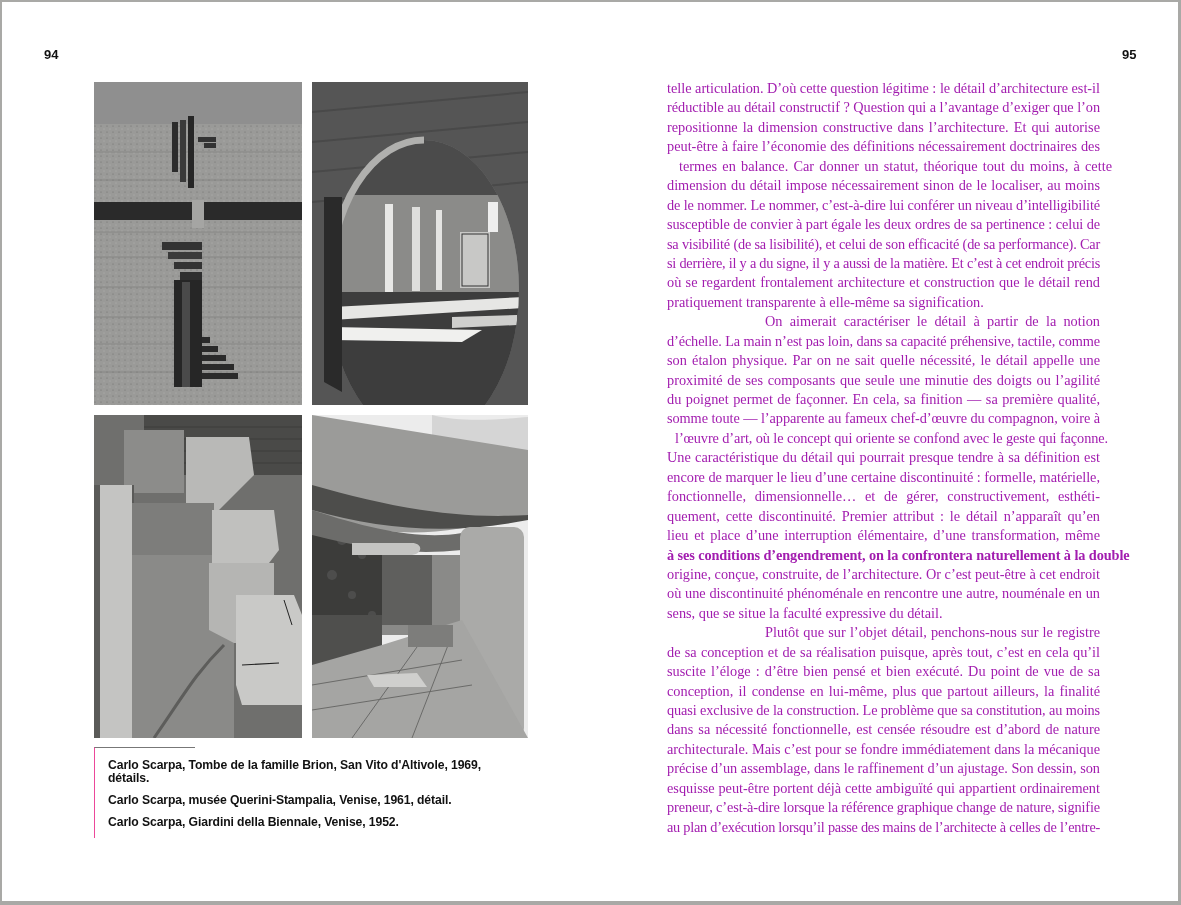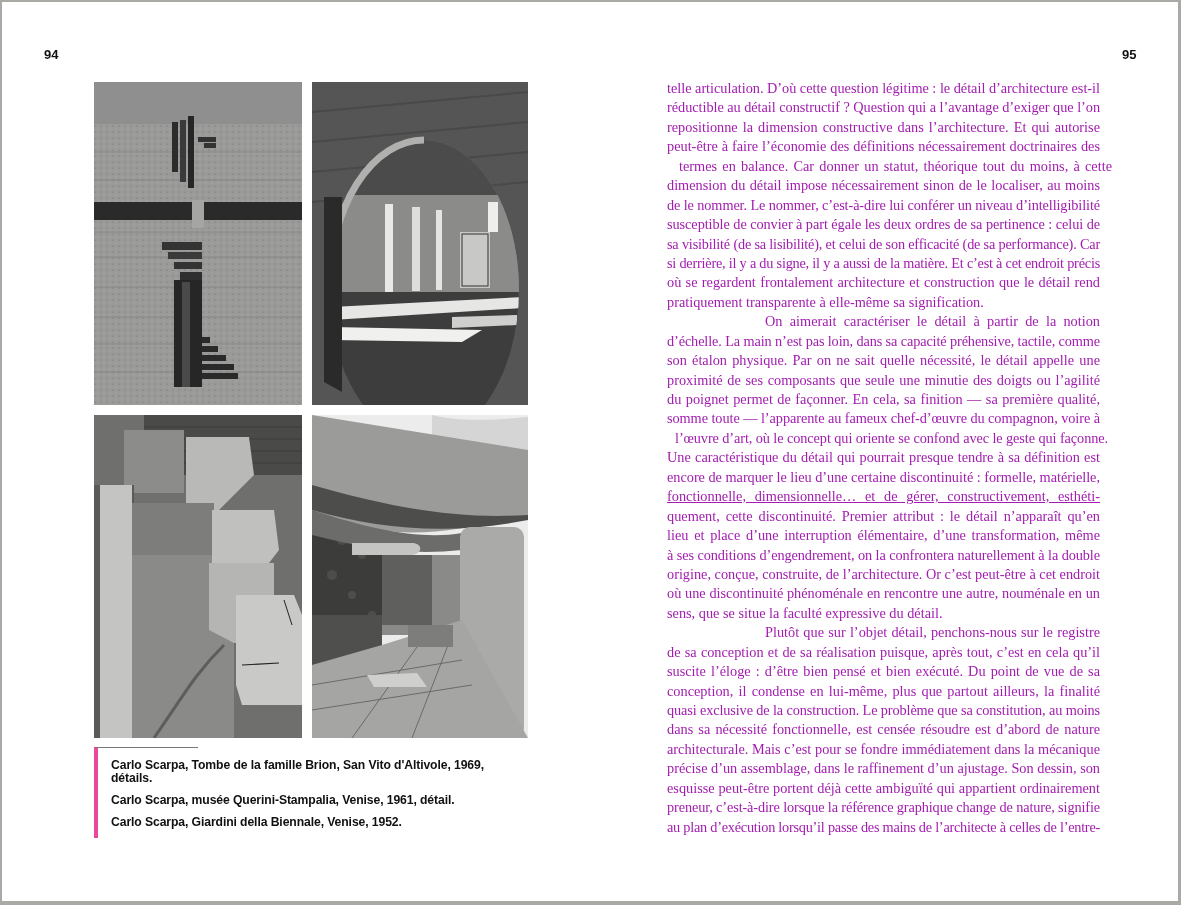--- a/index.html
+++ b/index.html
@@ -7,21 +7,21 @@
   .spread { position: absolute; left: 2px; top: 2px; width: 1176px; height: 899px; background: #ffffff; overflow: hidden; }
   .folio { position: absolute; top: 45px; font-family: "Liberation Sans", sans-serif; font-weight: bold; font-size: 13px; color: #111; }
   .folio.left { left: 42px; }
   .folio.right { left: 1120px; }
   .photo { position: absolute; overflow: hidden; background: #888; }
   .photo svg { display: block; width: 100%; height: 100%; }
   #p1 { left: 92px; top: 80px; width: 208px; height: 323px; }
   #p2 { left: 310px; top: 80px; width: 216px; height: 323px; }
   #p3 { left: 92px; top: 413px; width: 208px; height: 323px; }
   #p4 { left: 310px; top: 413px; width: 216px; height: 323px; }
-  .captions { position: absolute; left: 92px; top: 745px; width: 410px; height: 90px; border-left: 4px solid #ec4899; border-top: 1px solid #777; border-top-width: 1px; }
+  .captions { position: absolute; left: 92px; top: 745px; width: 410px; height: 90px; border-left: 1px solid #ec4899; border-top: 1px solid #777; border-top-width: 1px; }
   .captions::after { content: ""; position: absolute; left: 100px; top: -1px; right: 0; height: 2px; background: #fff; }
   .cap { font-family: "Liberation Sans", sans-serif; font-weight: bold; font-size: 12.2px; line-height: 13px; color: #111; margin-left: 13px; letter-spacing: -0.1px; }
   .cap + .cap { margin-top: 9px; }
   .cap:first-child { margin-top: 11px; }
   .body { position: absolute; left: 665px; top: 77px; width: 433px; font-family: "Liberation Serif", serif; font-size: 14.3px; line-height: 19.45px; color: #a21caf; }
   .line { display: block; text-align: justify; text-align-last: justify; white-space: nowrap; height: 19.45px; overflow: visible; }
   .line.last { text-align-last: left; }
   .line.indent { padding-left: 98px; }
 </style>
 </head>
@@ -185,24 +185,24 @@
       <span class="line last">pratiquement transparente à elle-même sa signification.</span>
       <span class="line indent" style="word-spacing: 3.65799px; text-align-last: left; text-align: left;">On aimerait caractériser le détail à partir de la notion</span>
       <span class="line" style="letter-spacing: -0.123397px; word-spacing: 0px; text-align-last: left; text-align: left;">d’échelle. La main n’est pas loin, dans sa capacité préhensive, tactile, comme</span>
       <span class="line" style="word-spacing: 1.60807px; text-align-last: left; text-align: left;">son étalon physique. Par on ne sait quelle nécessité, le détail appelle une</span>
       <span class="line" style="word-spacing: 1.13636px; text-align-last: left; text-align: left;">proximité de ses composants que seule une minutie des doigts ou l’agilité</span>
       <span class="line" style="word-spacing: 0.915365px; text-align-last: left; text-align: left;">du poignet permet de façonner. En cela, sa finition — sa première qualité,</span>
       <span class="line" style="letter-spacing: -0.0698661px; word-spacing: 0px; text-align-last: left; text-align: left;">somme toute — l’apparente au fameux chef-d’œuvre du compagnon, voire à</span>
       <span class="line" style="letter-spacing: -0.0929487px; word-spacing: 0px; text-align-last: left; text-align: center; margin-left: 8px;">l’œuvre d’art, où le concept qui oriente se confond avec le geste qui façonne.</span>
       <span class="line" style="word-spacing: 0.639205px; text-align-last: left; text-align: left;">Une caractéristique du détail qui pourrait presque tendre à sa définition est</span>
       <span class="line" style="letter-spacing: -0.0266426px; word-spacing: 0px; text-align-last: left; text-align: left;">encore de marquer le lieu d’une certaine discontinuité : formelle, matérielle,</span>
-      <span class="line" style="word-spacing: 5.10156px; text-align-last: left; text-align: left; text-decoration: underline;">fonctionnelle, dimensionnelle… et de gérer, constructivement, esthéti-</span>
+      <span class="line" style="word-spacing: 5.10156px; text-align-last: left; text-align: left;">fonctionnelle, dimensionnelle… et de gérer, constructivement, esthéti-</span>
       <span class="line" style="word-spacing: 2.27951px; text-align-last: left; text-align: left;">quement, cette discontinuité. Premier attribut : le détail n’apparaît qu’en</span>
       <span class="line" style="word-spacing: 2.11914px; text-align-last: left; text-align: left;">lieu et place d’une interruption élémentaire, d’une transformation, même</span>
-      <span class="line" style="letter-spacing: -0.0956003px; word-spacing: 0px; text-align-last: left; text-align: left;">à ses conditions d’engendrement, on la confrontera naturellement à la double</span>
+      <span class="line" style="letter-spacing: -0.0956003px; word-spacing: 0px; text-align-last: left; text-align: left; font-weight: bold;">à ses conditions d’engendrement, on la confrontera naturellement à la double</span>
       <span class="line" style="letter-spacing: -0.00585938px; word-spacing: 0px; text-align-last: left; text-align: left;">origine, conçue, construite, de l’architecture. Or c’est peut-être à cet endroit</span>
       <span class="line" style="word-spacing: 0.145313px; text-align-last: left; text-align: left;">où une discontinuité phénoménale en rencontre une autre, nouménale en un</span>
       <span class="line last">sens, que se situe la faculté expressive du détail.</span>
       <span class="line indent" style="word-spacing: 0.630859px; text-align-last: left; text-align: left;">Plutôt que sur l’objet détail, penchons-nous sur le registre</span>
       <span class="line" style="word-spacing: 0.66226px; text-align-last: left; text-align: left;">de sa conception et de sa réalisation puisque, après tout, c’est en cela qu’il</span>
       <span class="line" style="word-spacing: 1.52232px; text-align-last: left; text-align: left;">suscite l’éloge : d’être bien pensé et bien exécuté. Du point de vue de sa</span>
       <span class="line" style="word-spacing: 1.65312px; text-align-last: left; text-align: left;">conception, il condense en lui-même, plus que partout ailleurs, la finalité</span>
       <span class="line" style="letter-spacing: -0.126015px; word-spacing: 0px; text-align-last: left; text-align: left;">quasi exclusive de la construction. Le problème que sa constitution, au moins</span>
       <span class="line" style="word-spacing: 1.57656px; text-align-last: left; text-align: left;">dans sa nécessité fonctionnelle, est censée résoudre est d’abord de nature</span>
       <span class="line" style="word-spacing: 0.119792px; text-align-last: left; text-align: left;">architecturale. Mais c’est pour se fondre immédiatement dans la mécanique</span>

